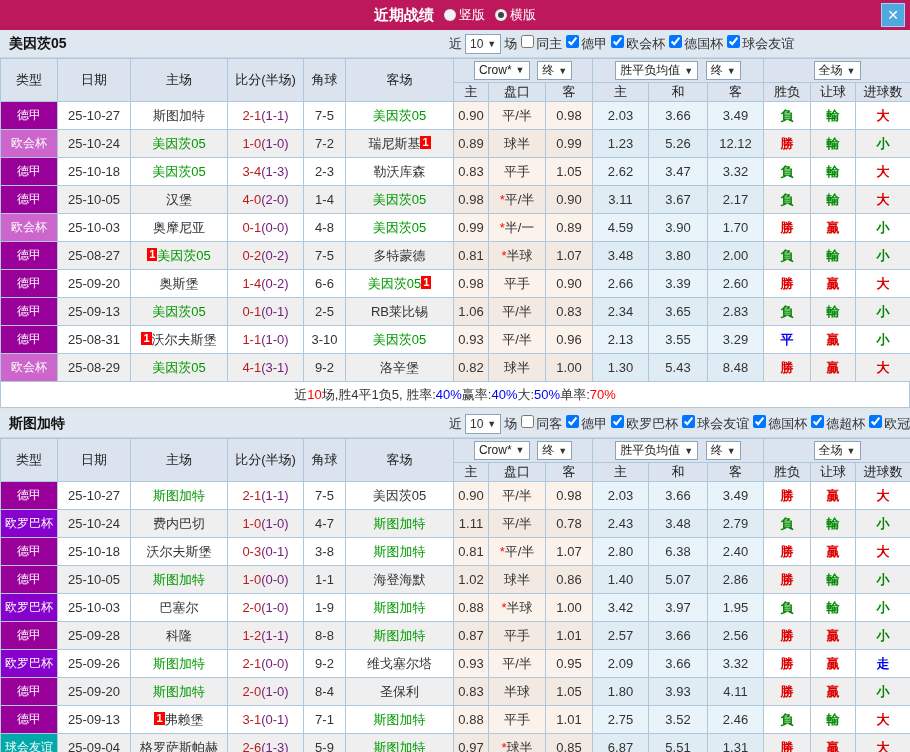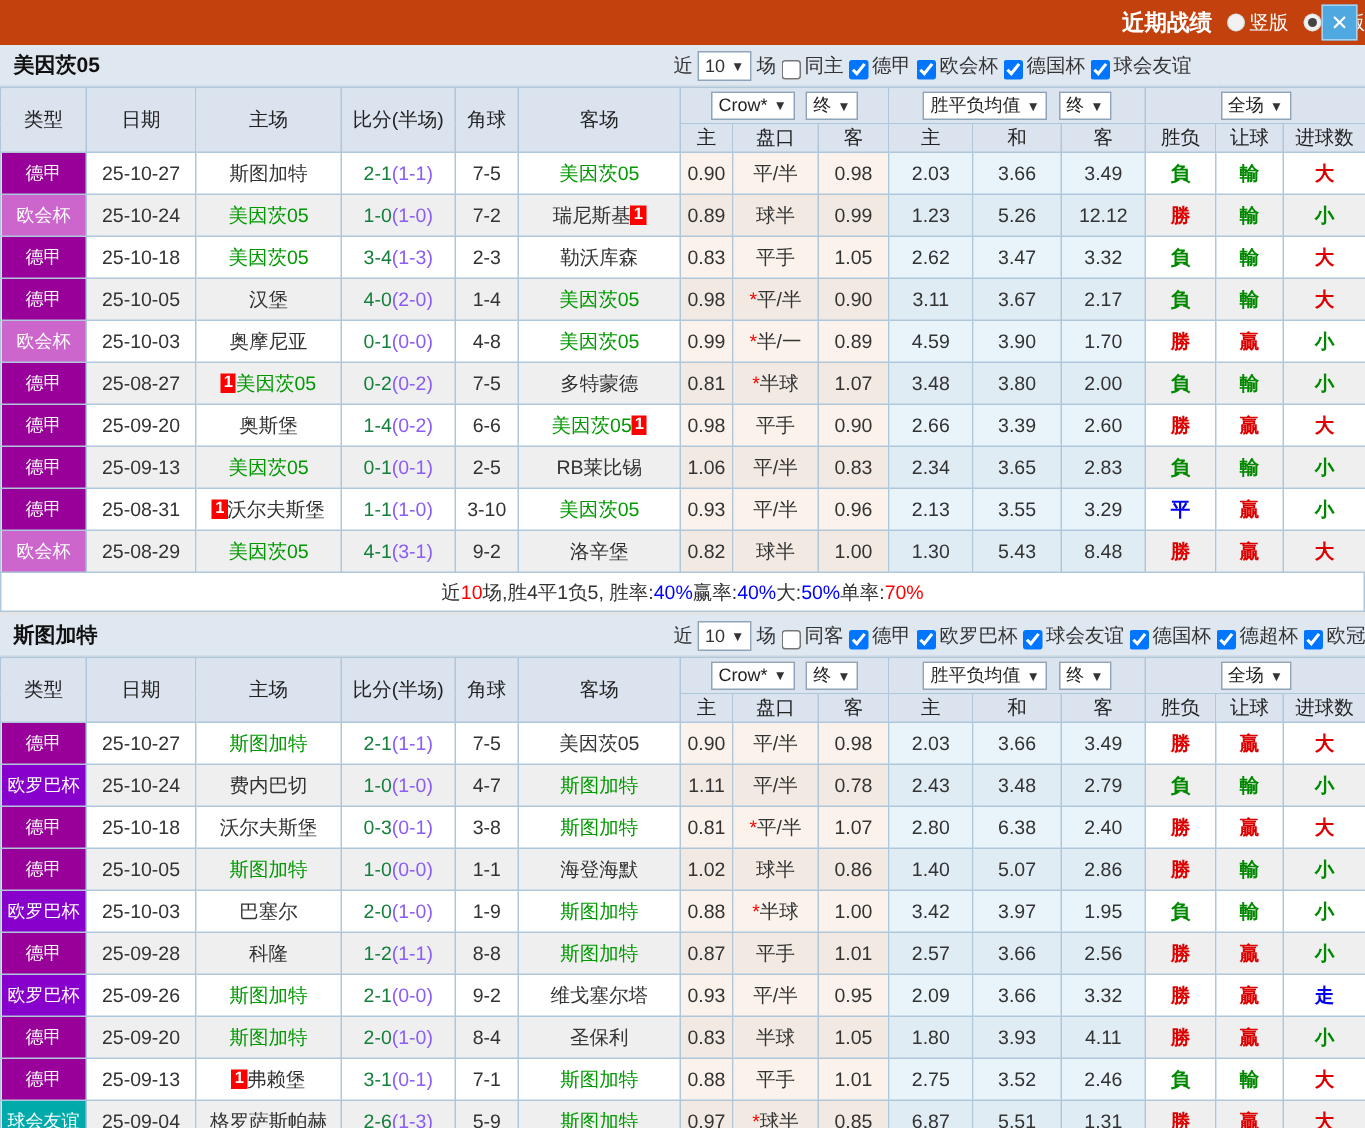--- a/index.html
+++ b/index.html
@@ -1,48 +1,48 @@
 <!DOCTYPE html>
 <html><head>
 <meta charset="utf-8">
 <style>
   html,body{margin:0;padding:0;}
   body{width:910px;background:#fff;font-family:"Liberation Sans","DejaVu Sans",sans-serif;color:#333;}
   
-  .topbar{height:30px;background:#c2410c;position:relative;display:flex;align-items:center;justify-content:flex-end;gap:10px;}
+  .topbar{height:30px;background:#be185d;position:relative;display:flex;align-items:center;justify-content:center;gap:10px;}
   .topbar .title{color:#fff;font-weight:bold;font-size:15px;}
   .radio-opt{display:inline-flex;align-items:center;gap:3px;color:#fff;font-size:13px;cursor:pointer;}
   .radio{width:12px;height:12px;border-radius:50%;background:#f2f2f2;display:inline-block;position:relative;box-shadow:inset 0 0 1px #999;}
   .radio.sel::after{content:"";position:absolute;left:3px;top:3px;width:6px;height:6px;border-radius:50%;background:#444;}
   .closebtn{position:absolute;right:5px;top:3px;width:24px;height:24px;background:#4FA8DF;border:1px solid #A7D4EF;color:#fff;font-weight:bold;text-align:center;line-height:22px;font-size:14px;cursor:pointer;box-sizing:border-box;}
   
   .section-header{height:27px;background:#DFE7F0;border-bottom:1px solid #C9D6E2;display:flex;align-items:center;font-size:13px;}
   .team-name{font-weight:bold;font-size:14px;color:#111;margin-left:9px;flex:0 0 440px;}
   .filter{display:flex;align-items:center;gap:3px;white-space:nowrap;}
-  .filter label{display:inline-flex;align-items:flex-end;gap:1px;}
+  .filter label{display:inline-flex;align-items:flex-start;gap:1px;}
   .filter input[type=checkbox]{width:13px;height:13px;margin:0 1px;}
   .sel-box{display:inline-flex;align-items:center;gap:4px;background:#fff;border:1px solid #8FA4B8;padding:0 4px;height:18px;font-size:12px;cursor:pointer;}
   .sel-box .arr{font-size:9px;color:#333;}
   
   table{border-collapse:collapse;table-layout:fixed;width:910px;font-size:13px;}
   th,td{border:1px solid #AFC7DB;text-align:center;padding:0;overflow:hidden;white-space:nowrap;}
   thead th{background:#DBE3EE;font-weight:normal;color:#222;}
   thead tr.tier1 th{height:23px;}
   thead tr.tier2 th{height:18px;font-size:13px;}
   .th-group{background:#DBE3EE;}
   .th-group .sel-box{margin:0 2px;height:17px;}
   tbody td{height:27px;}
   tbody tr.even td.c-plain{background:#EFEFEF;}
   tbody td.c-plain{background:#FFFFFF;}
   td.c-odds{background:#FBF3EB;}  tr.even td.c-odds{background:#F2EAE2;}
   td.c-avg{background:#E9F4FA;}   tr.even td.c-avg{background:#E0ECF3;}
   td.c-type{color:#fff;font-size:12px;}
   .green{color:#009900;}
-  .score-ft{color:#15803d;}
-  .score-ht{color:#8b5cf6;}
+  .score-ft{color:#b91c1c;}
+  .score-ht{color:#701a75;}
   .star{color:#FF0000;}
   .res-red{color:#DD0000;font-weight:bold;}
   .res-green{color:#008800;font-weight:bold;}
   .res-blue{color:#0000EE;font-weight:bold;}
   .badge1{display:inline-block;background:#FF0000;color:#fff;font-size:11px;font-weight:bold;line-height:13px;padding:0 2px;vertical-align:2px;}
   
   .summary{height:25px;border:1px solid #AFC7DB;border-top:none;display:flex;align-items:center;justify-content:center;font-size:13px;background:#fff;}
   .gap{height:2px;background:#E4E4E4;}
 </style>
 </head>

